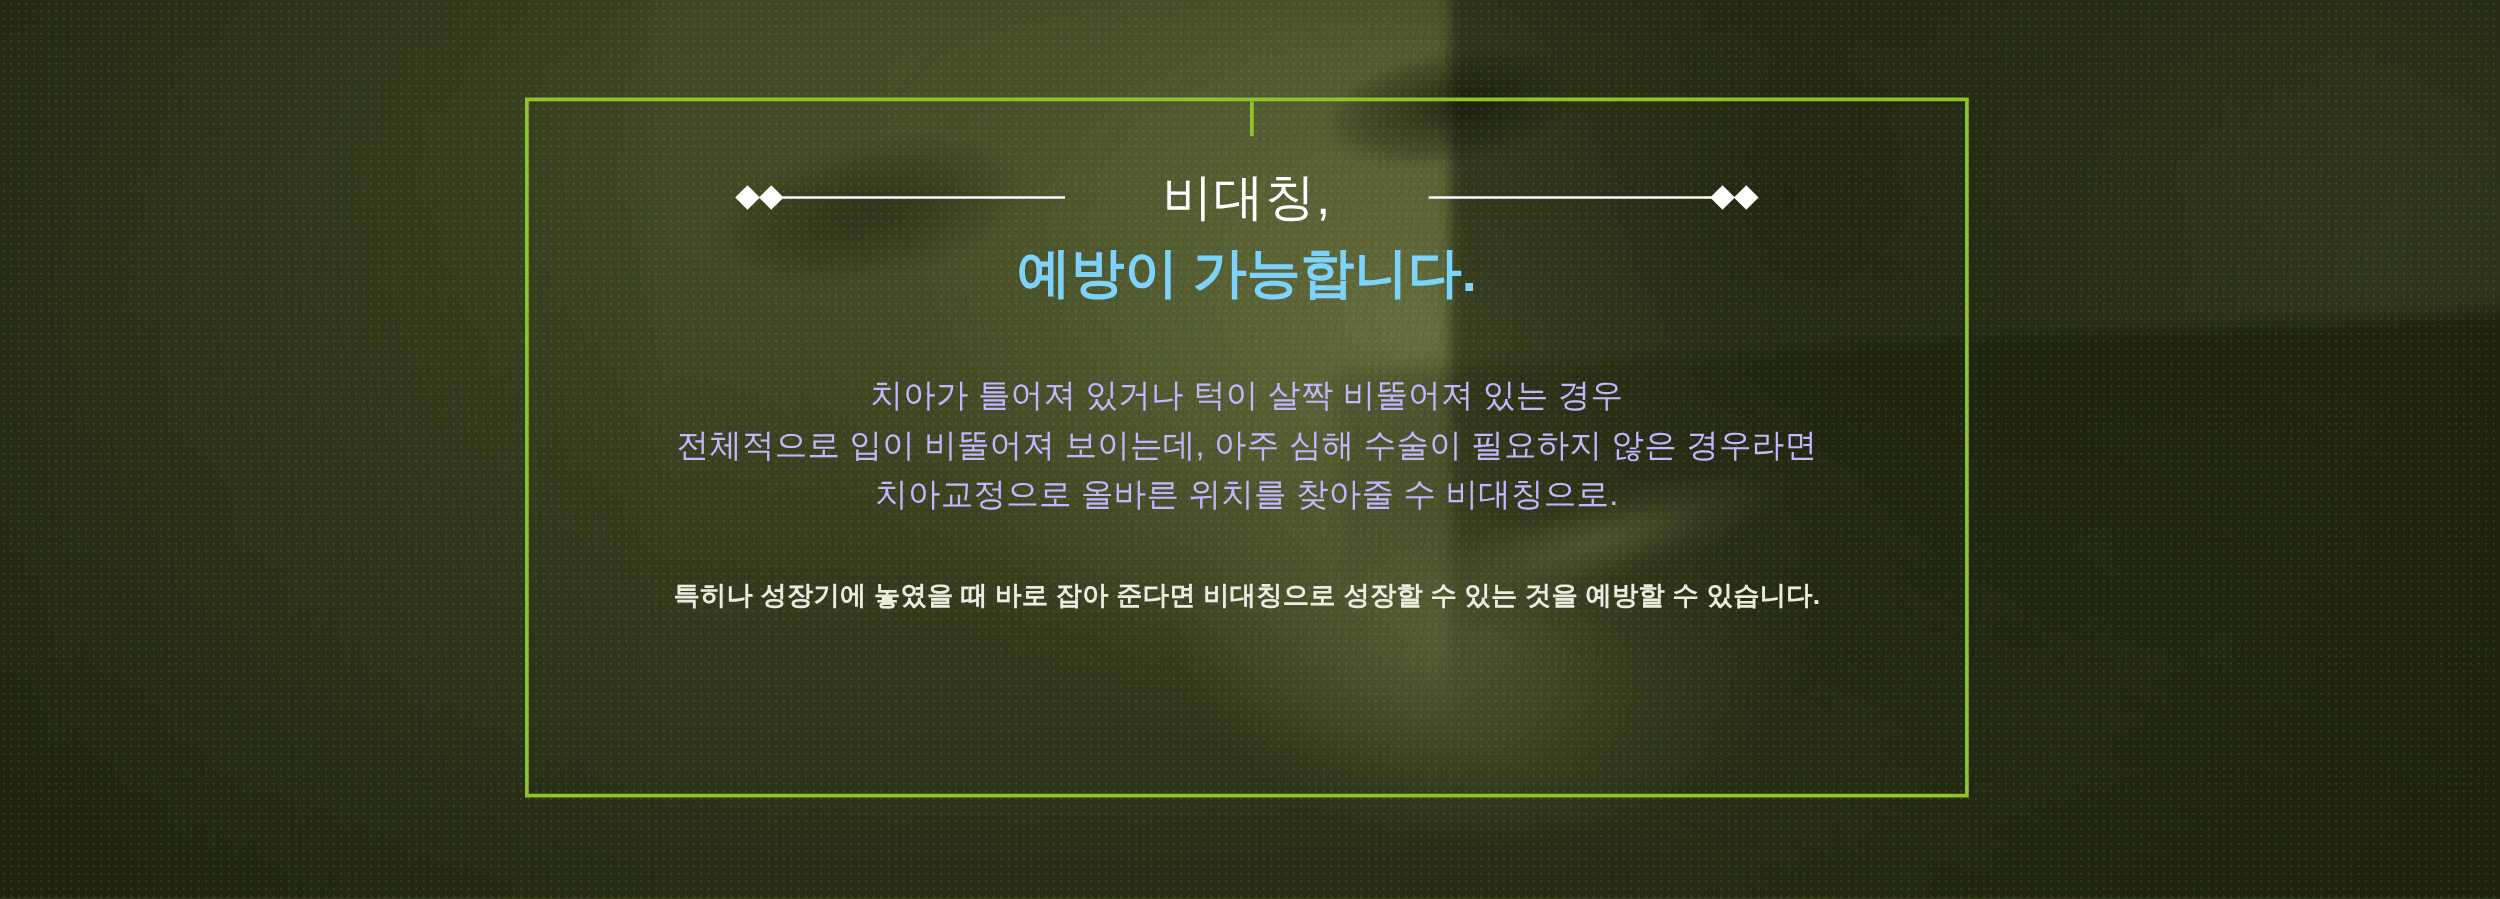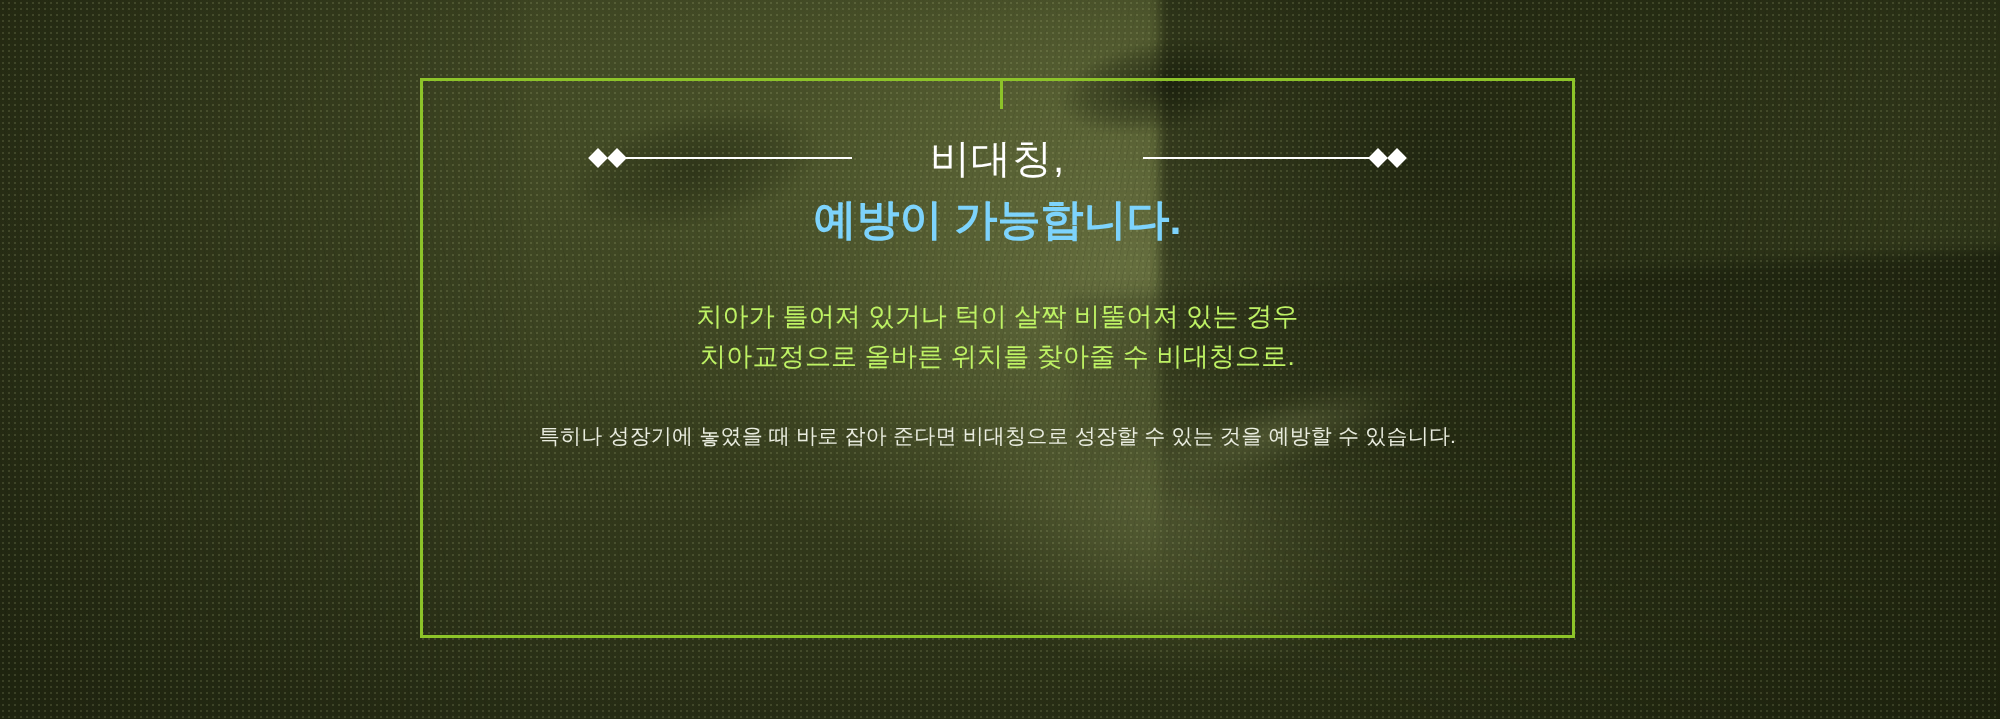--- a/index.html
+++ b/index.html
@@ -83,23 +83,23 @@
     color:#ffffff;font-size:40px;font-weight:300;letter-spacing:1px;
     line-height:1;padding:0 78px;white-space:nowrap;
     font-family:"Liberation Sans","DejaVu Sans",sans-serif;
   }
   .title-sub{
     margin-top:18px;color:#7dd3fc;font-size:43px;font-weight:700;
     letter-spacing:0px;line-height:1.1;text-align:center;white-space:nowrap;
   }
 
   .body-block{margin-top:54px;text-align:center;}
-  .body-line{color:#bef264;font-size:26px;font-weight:300;line-height:1.52;
+  .body-line{color:#c4b5fd;font-size:26px;font-weight:300;line-height:1.52;
     letter-spacing:.2px;white-space:nowrap;}
-  .note{margin-top:46px;color:#e9ecdf;font-size:21px;font-weight:400;
+  .note{margin-top:46px;color:#e9ecdf;font-size:21px;font-weight:700;
     letter-spacing:.2px;white-space:nowrap;text-align:center;}
 </style>
 </head>
 <body>
 
 <div class="stage">
 
   <div class="photo">
     <div class="ph-base"></div>
     <div class="ph-face"></div>
@@ -134,18 +134,19 @@
       <span class="dia-group">
         <span class="dia"></span>
         <span class="dia"></span>
       </span>
     </div>
 
     <div class="title-sub">예방이 가능합니다.</div>
 
     <div class="body-block">
       <div class="body-line">치아가 틀어져 있거나 턱이 살짝 비뚤어져 있는 경우</div>
+      <div class="body-line">전체적으로 입이 비뚤어져 보이는데, 아주 심해 수술이 필요하지 않은 경우라면</div>
       <div class="body-line">치아교정으로 올바른 위치를 찾아줄 수 비대칭으로.</div>
     </div>
 
     <div class="note">특히나 성장기에 놓였을 때 바로 잡아 준다면 비대칭으로 성장할 수 있는 것을 예방할 수 있습니다.</div>
   </div>
 </div>
 
 </body></html>

